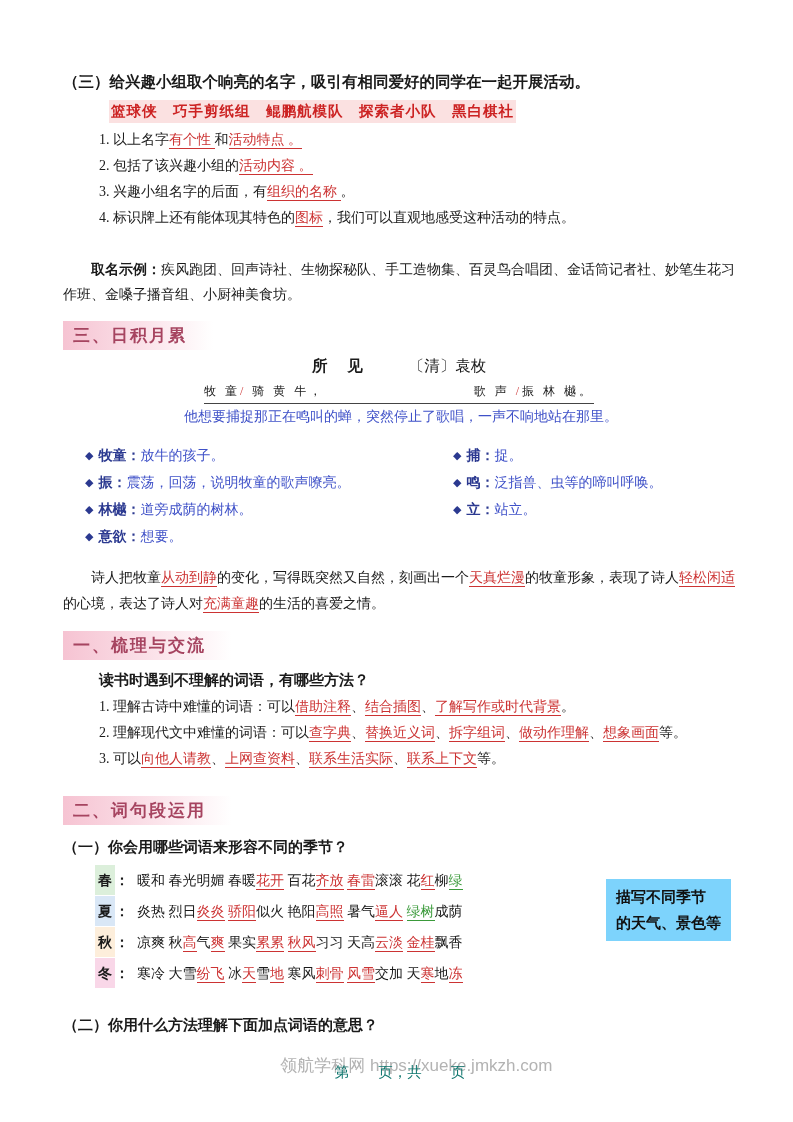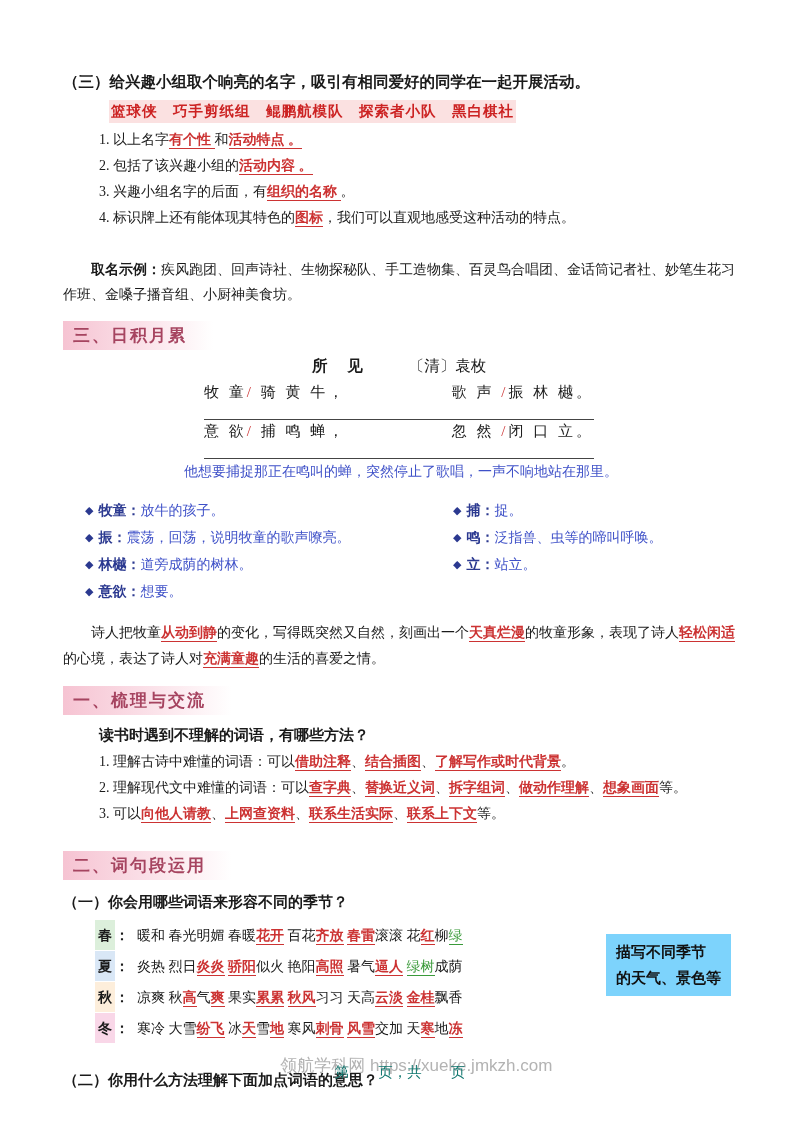--- a/index.html
+++ b/index.html
@@ -20,21 +20,21 @@
     background:#fff;
     font-family:"Liberation Serif","DejaVu Serif",serif;
     font-size:14px;color:var(--ink);
     overflow:hidden;
     padding:70px 58px 0 63px;
   }
   .bold-sans{font-family:"Liberation Sans","DejaVu Sans",sans-serif;font-weight:bold;}
 
   
   .seg-n{}
-  .seg-r{color:var(--red);border-bottom:1.5px solid var(--red);padding-bottom:1px;font-weight:bold;}
+  .seg-r{color:var(--red);border-bottom:1.5px solid var(--red);padding-bottom:1px;}
   .seg-g{color:var(--green);border-bottom:1.5px solid var(--green);padding-bottom:1px;}
   .seg-sl{color:var(--red);}
   .seg-b{font-family:"Liberation Sans","DejaVu Sans",sans-serif;font-weight:bold;}
 
   .title3{font-size:15.5px;line-height:23px;}
   .names-strip{
     display:inline-block;margin:7px 0 4px 46px;padding:2px 2px;
     background:#fbe1e1;color:#cc2222;font-weight:bold;font-size:14.5px;
     letter-spacing:1px;
   }
@@ -49,22 +49,22 @@
     background:linear-gradient(to right,#f6c3d2 0%,#fbe3ea 55%,#ffffff 100%);
     letter-spacing:2px;
   }
 
   .poem{width:430px;margin:6px auto 0 auto;text-align:center;}
   .poem-titleline{font-size:15.5px;margin-bottom:6px;}
   .poem-title{letter-spacing:8px;font-weight:bold;margin-right:34px;}
   .poem-line{
     display:flex;justify-content:space-between;
     width:390px;margin:2px auto 0 auto;
-    font-size:15px;letter-spacing:3px;
-    border-bottom:1.5px solid #444;padding-bottom:17px;
+    font-size:12px;letter-spacing:3px;
+    border-bottom:1.5px solid #444;padding-bottom:3px;
   }
   .poem-anno{color:var(--blue-anno);font-size:14px;margin:4px auto 3px auto;white-space:nowrap;}
 
   .defs{display:flex;margin:16px 0 0 22px;}
   .defs-col-left{width:368px;}
   .defs-col-right{flex:1;}
   .def-item{line-height:27px;color:var(--blue-anno);}
   .def-bullet{color:var(--term-navy);font-size:11px;margin-right:5px;vertical-align:1px;}
   .def-term{color:var(--term-navy);font-weight:bold;}
 
@@ -140,24 +140,20 @@
 
   <div class="poem">
     <div class="poem-titleline">
       <span class="poem-title">所  见</span>
       <span class="poem-author">〔清〕袁枚</span>
     </div>
     <div class="poem-line">
       <span><span class="seg-n">牧 童</span><span class="seg-sl">/</span><span class="seg-n"> 骑 黄 牛，</span></span>
       <span><span class="seg-n">歌 声 </span><span class="seg-sl">/</span><span class="seg-n">振 林 樾。</span></span>
     </div>
-    <div class="poem-line">
-      <span><span class="seg-n">意 欲</span><span class="seg-sl">/</span><span class="seg-n"> 捕 鸣 蝉，</span></span>
-      <span><span class="seg-n">忽 然 </span><span class="seg-sl">/</span><span class="seg-n">闭 口 立。</span></span>
-    </div>
     <div class="poem-anno">他想要捕捉那正在鸣叫的蝉，突然停止了歌唱，一声不响地站在那里。</div>
   </div>
 
   <div class="defs">
     <div class="defs-col-left">
       <div class="def-item">
         <span class="def-bullet">◆</span><span class="def-term">牧童：</span><span>放牛的孩子。</span>
       </div>
       <div class="def-item">
         <span class="def-bullet">◆</span><span class="def-term">振：</span><span>震荡，回荡，说明牧童的歌声嘹亮。</span>

